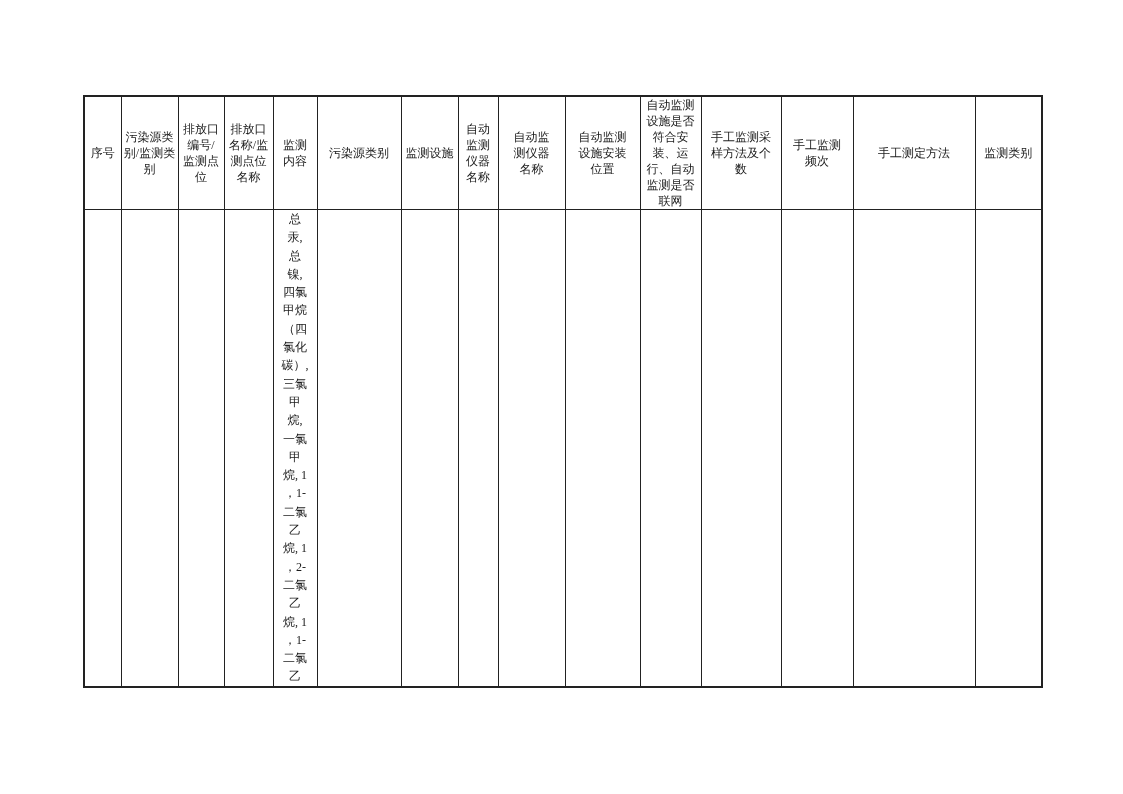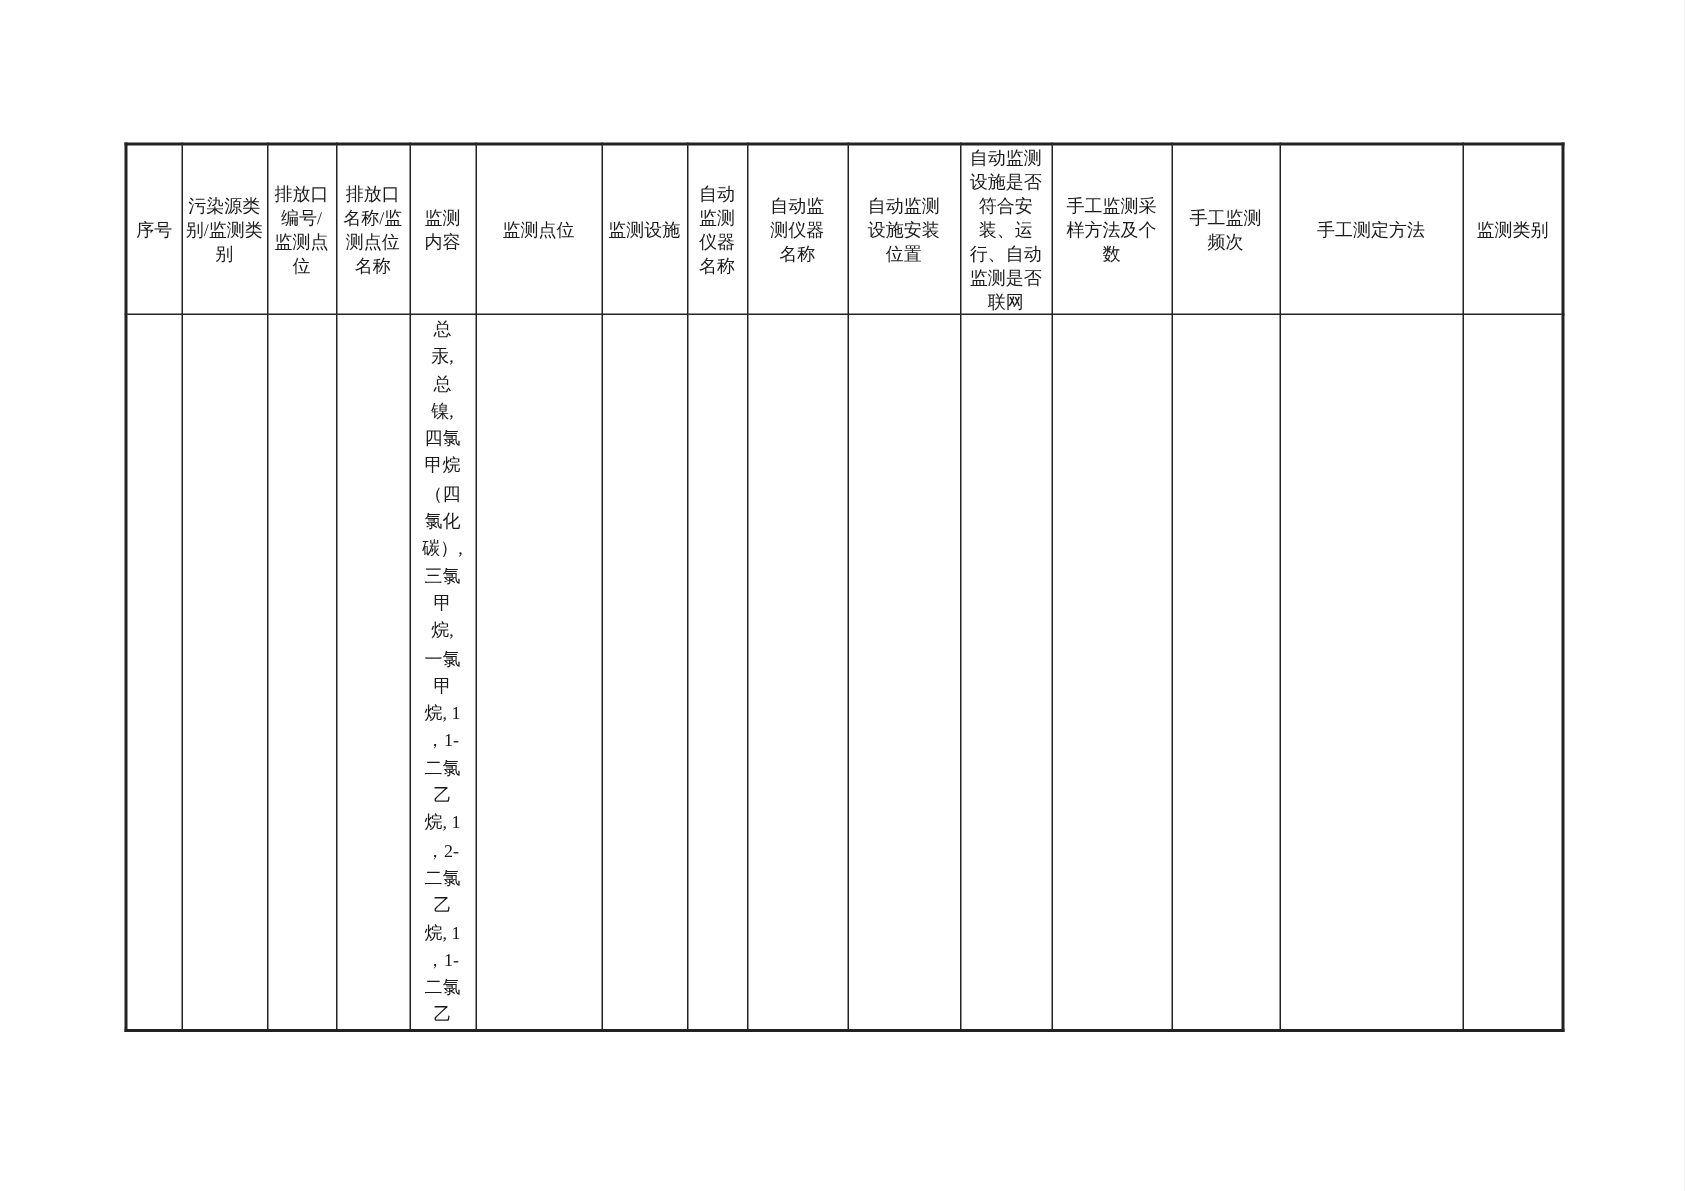--- a/index.html
+++ b/index.html
@@ -90,21 +90,21 @@
       <col style="width:122px">
       <col style="width:67px">
     </colgroup>
     <thead>
       <tr>
         <th>序号</th>
         <th class="pad6">污染源类别/监测类别</th>
         <th>排放口编号/监测点位</th>
         <th>排放口名称/监测点位名称</th>
         <th>监测内容</th>
-        <th>监测点位</th>
+        <th>污染源类别</th>
         <th>监测设施</th>
         <th>自动监测仪器名称</th>
         <th class="pad3">自动监测仪器名称</th>
         <th class="pad8">自动监测设施安装位置</th>
         <th>自动监测设施是否符合安装、运行、自动监测是否联网</th>
         <th>手工监测采样方法及个数</th>
         <th class="pad8">手工监测频次</th>
         <th>手工测定方法</th>
         <th>监测类别</th>
       </tr>

